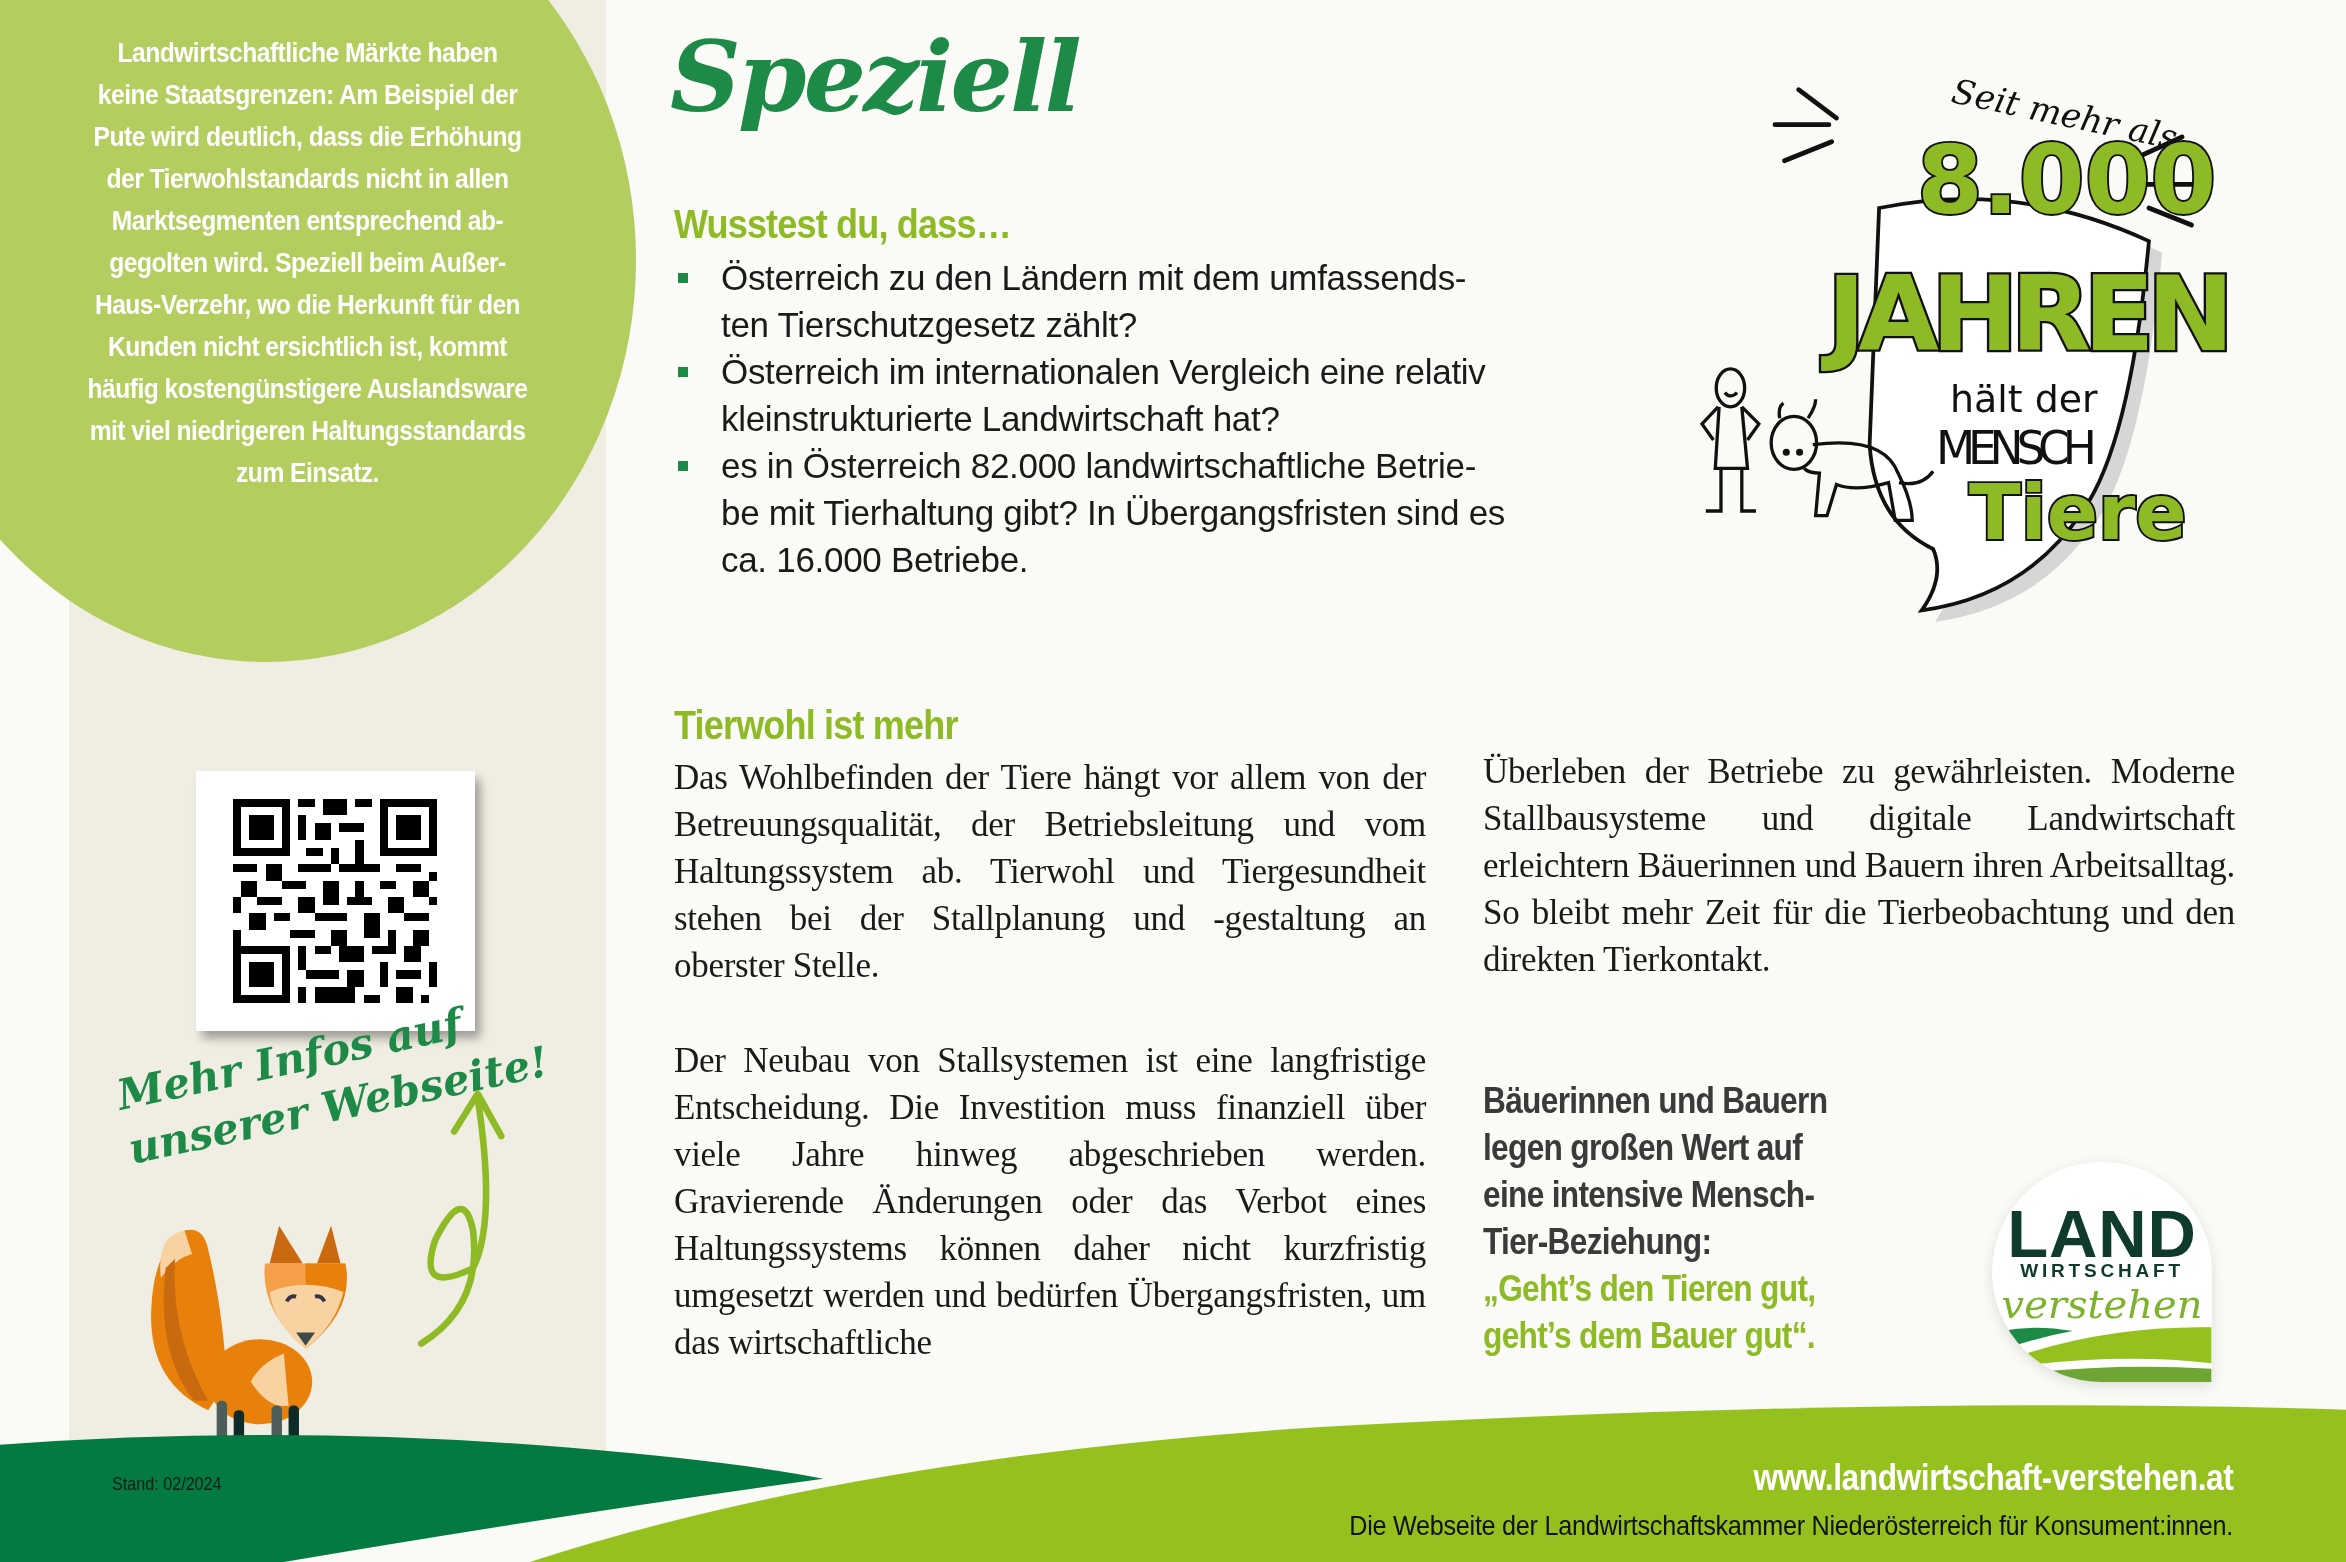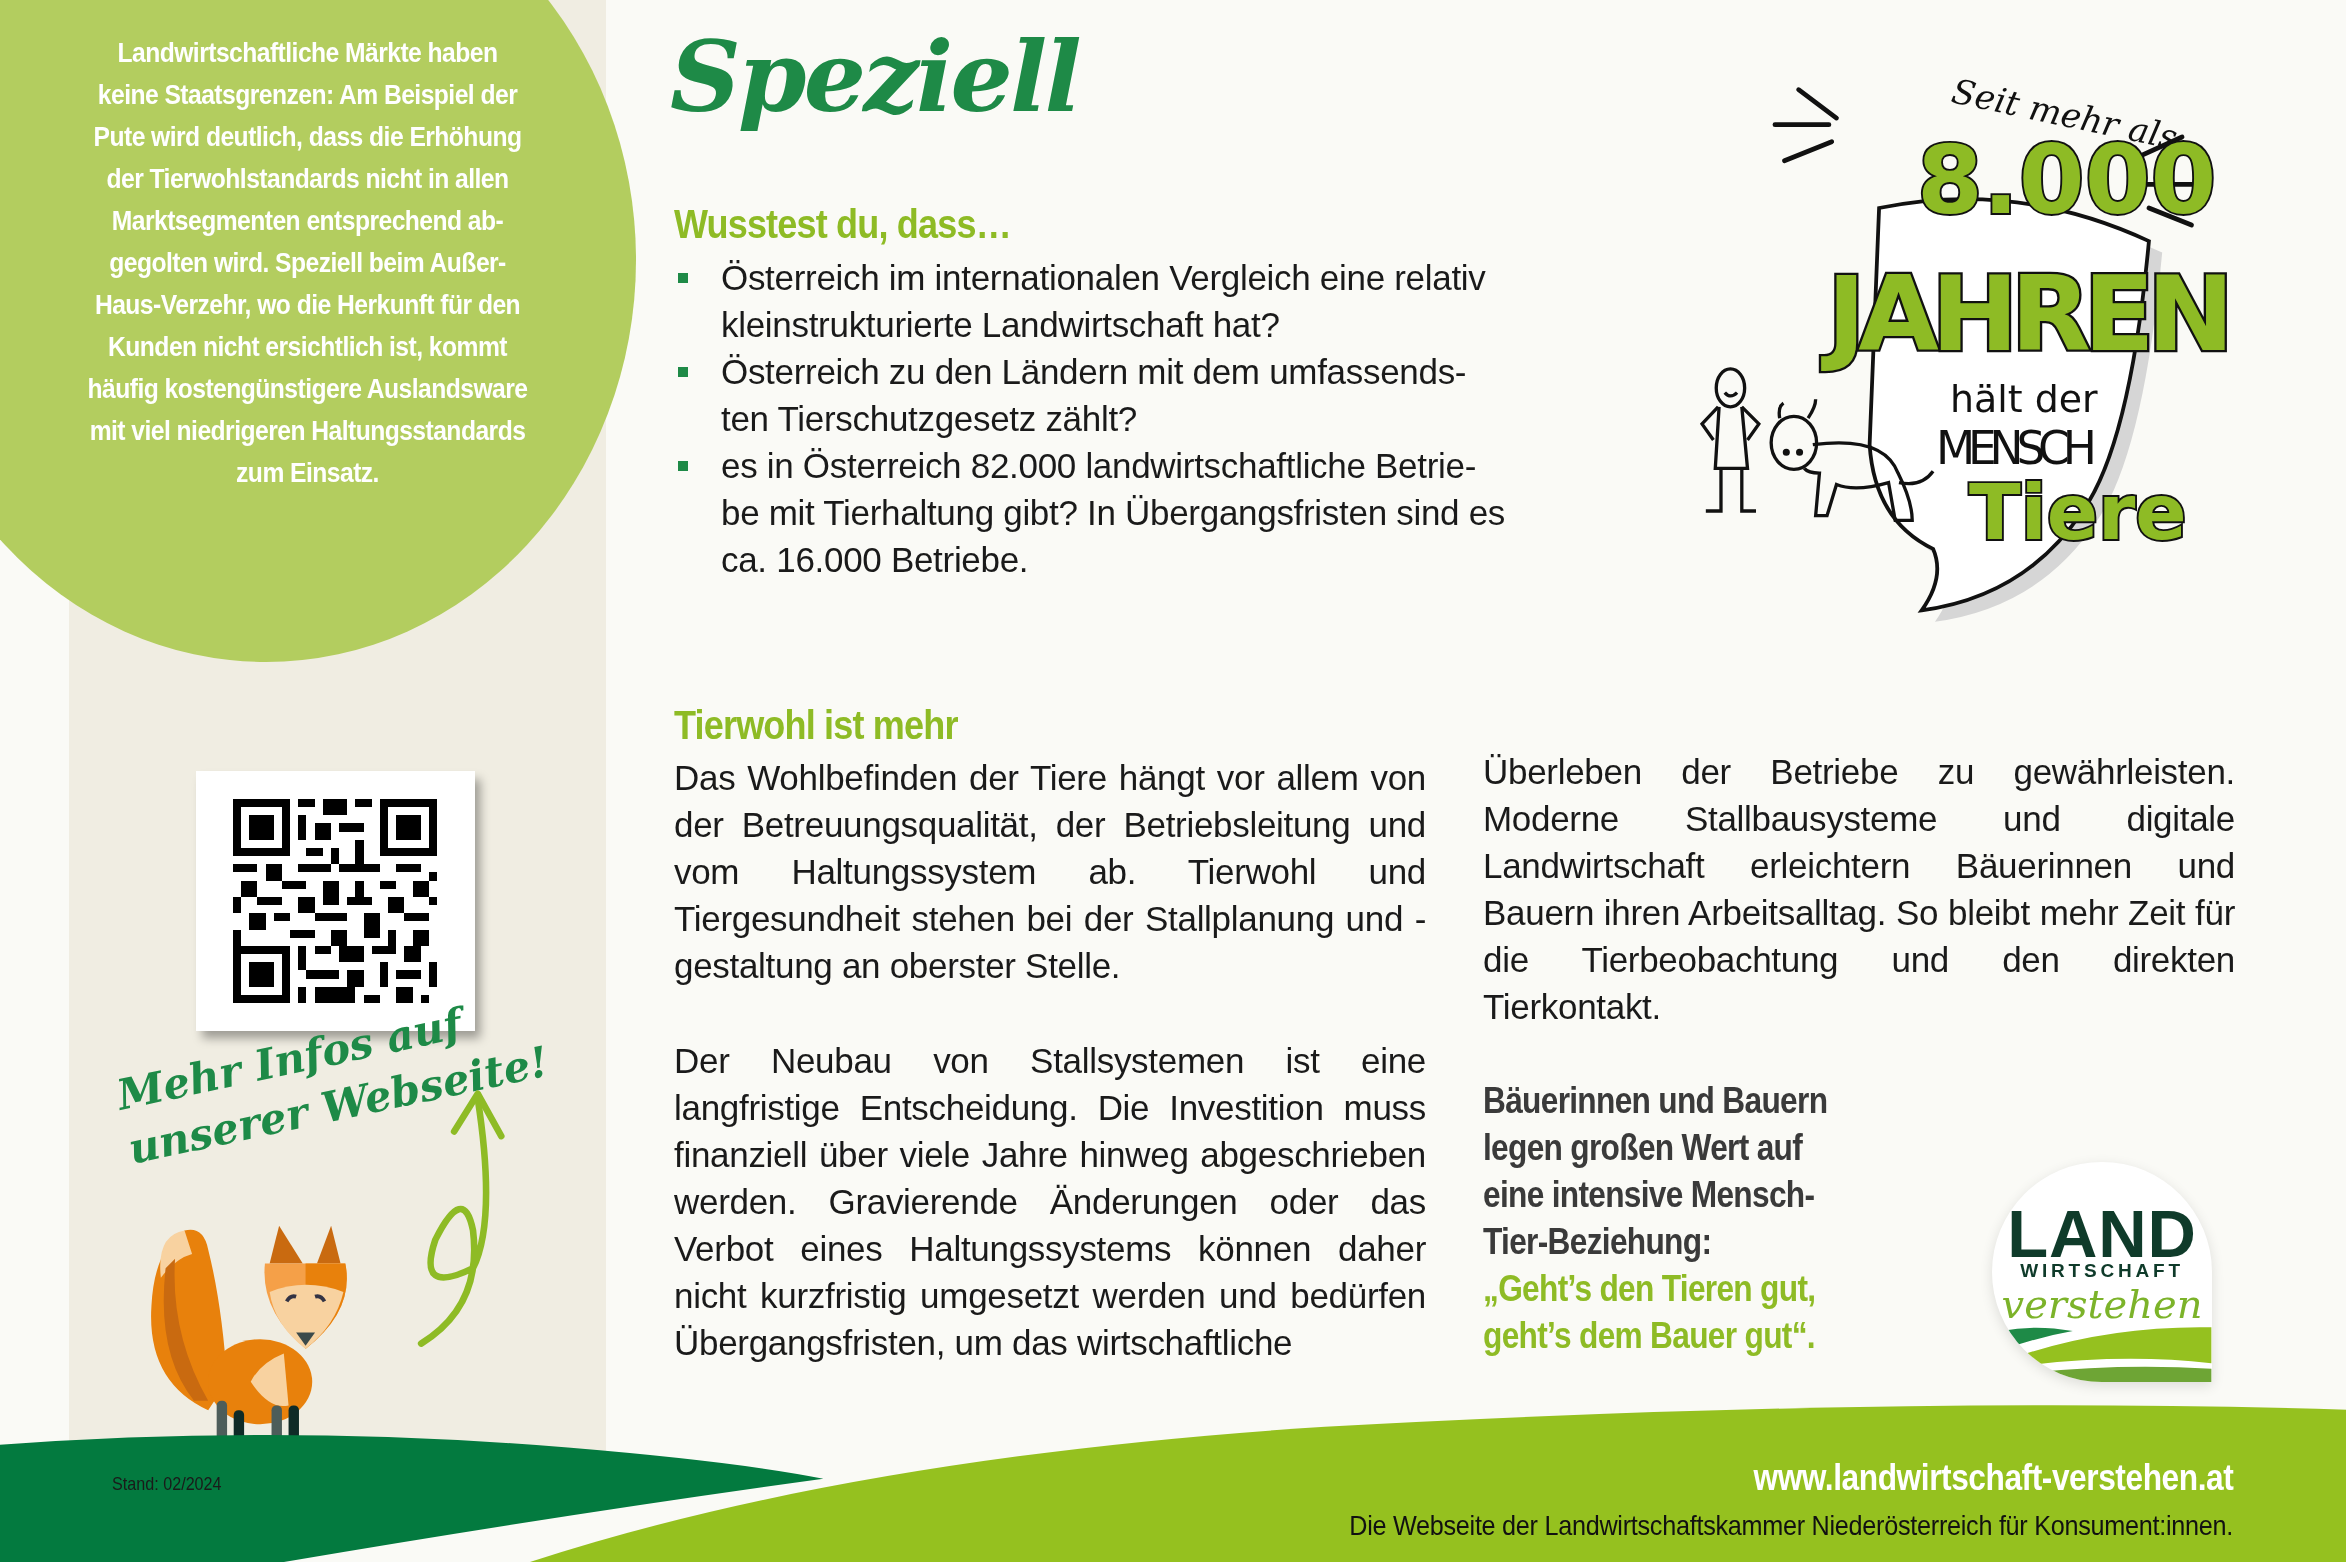--- a/index.html
+++ b/index.html
@@ -6,21 +6,21 @@
   body { width:2347px; height:1562px; position:relative; overflow:hidden; background:#fafaf6; font-family:"Liberation Sans", sans-serif; color:#1a1a1a; }
   .abs { position:absolute; }
   .beige-strip { left:69px; top:0; width:537px; height:1476px; background:#f0ede2; }
   .circle { left:-104px; top:-142px; width:740px; height:804px; border-radius:50%; background:#b3cd5f; }
   .circle-text { left:38px; top:32px; width:539px; text-align:center; color:#ffffff; font-family:"Liberation Sans", sans-serif; font-weight:bold; font-size:27.4px; line-height:42px; letter-spacing:-0.6px; transform:scaleX(0.9); transform-origin:center top; }
   .title { left:670px; top:28px; font-family:"DejaVu Serif", serif; font-style:italic; font-weight:bold; font-size:98px; color:#1e8a47; letter-spacing:-2.8px; line-height:1; }
   .h2 { font-family:"Liberation Sans", sans-serif; font-weight:bold; color:#8ebb25; font-size:40px; letter-spacing:-0.9px; transform:scaleX(0.9); transform-origin:left top; white-space:nowrap; }
   .bullets { left:674px; top:254px; width:946px; margin:0; padding:0; list-style:none; }
   .bullets li { position:relative; padding-left:47px; font-size:35px; line-height:47px; letter-spacing:-0.3px; }
   .bullet-sq { position:absolute; left:3.8px; top:19px; width:10.4px; height:10.4px; background:#1e8a47; }
-  .body-col { font-size:35px; line-height:47px; text-align:justify; letter-spacing:-0.3px; hyphens:manual; }
+  .body-col { font-size:35px; line-height:47px; text-align:justify; letter-spacing:-0.3px; hyphens:manual;font-family:Liberation Serif, serif; }
   .col1 { left:674px; top:754px; width:752px; }
   .col1b { left:674px; top:1037px; width:752px; }
   .col2 { left:1483px; top:748px; width:752px; }
   .bold-block { left:1483px; top:1077px; width:416px; font-weight:bold; font-size:36px; line-height:47px; color:#3a3a3a; letter-spacing:-0.8px; transform:scaleX(0.88); transform-origin:left top; white-space:nowrap; }
   .bold-block .green { color:#8ebb25; }
   .qr-card { left:196px; top:771px; width:279px; height:260px; background:#ffffff; box-shadow:5.7px 7.6px 9.5px rgba(0,0,0,0.35); }
   .qr { position:absolute; left:32px; top:28px; width:214px; height:204px; }
   .mehr-infos { left:112px; top:1069px; color:#1e8a47; font-family:"DejaVu Serif", serif; font-style:italic; font-weight:bold; font-size:42px; line-height:55px; transform:rotate(-12deg); transform-origin:left top; white-space:nowrap; }
   .arrow { left:407px; top:1079px; width:132px; height:284px; }
   .fox { left:118px; top:1221px; width:256px; height:227px; }
@@ -55,27 +55,27 @@
   <div>mit viel niedrigeren Haltungsstandards</div>
   <div>zum Einsatz.</div>
 </div>
 
 <div class="abs title">Speziell</div>
 
 <div class="abs h2" style="left:674px; top:202px;">Wusstest du, dass…</div>
 <ul class="abs bullets">
   <li>
     <span class="bullet-sq"></span>
-    <div>Österreich im internationalen Vergleich eine relativ</div>
-    <div>kleinstrukturierte Landwirtschaft hat?</div>
+    <div>Österreich zu den Ländern mit dem umfassends-</div>
+    <div>ten Tierschutzgesetz zählt?</div>
   </li>
   <li>
     <span class="bullet-sq"></span>
-    <div>Österreich zu den Ländern mit dem umfassends-</div>
-    <div>ten Tierschutzgesetz zählt?</div>
+    <div>Österreich im internationalen Vergleich eine relativ</div>
+    <div>kleinstrukturierte Landwirtschaft hat?</div>
   </li>
   <li>
     <span class="bullet-sq"></span>
     <div>es in Österreich 82.000 landwirtschaftliche Betrie-</div>
     <div>be mit Tierhaltung gibt? In Übergangsfristen sind es</div>
     <div>ca. 16.000 Betriebe.</div>
   </li>
 </ul>
 
 <svg class="abs illu" viewBox="0 0 620 620">

